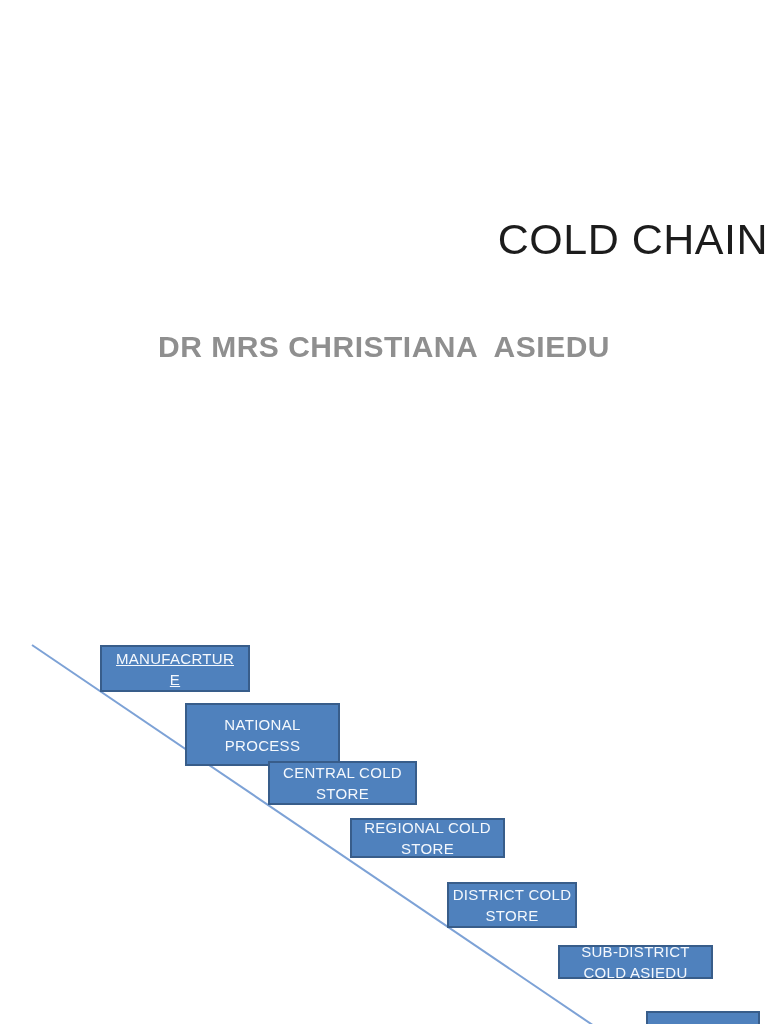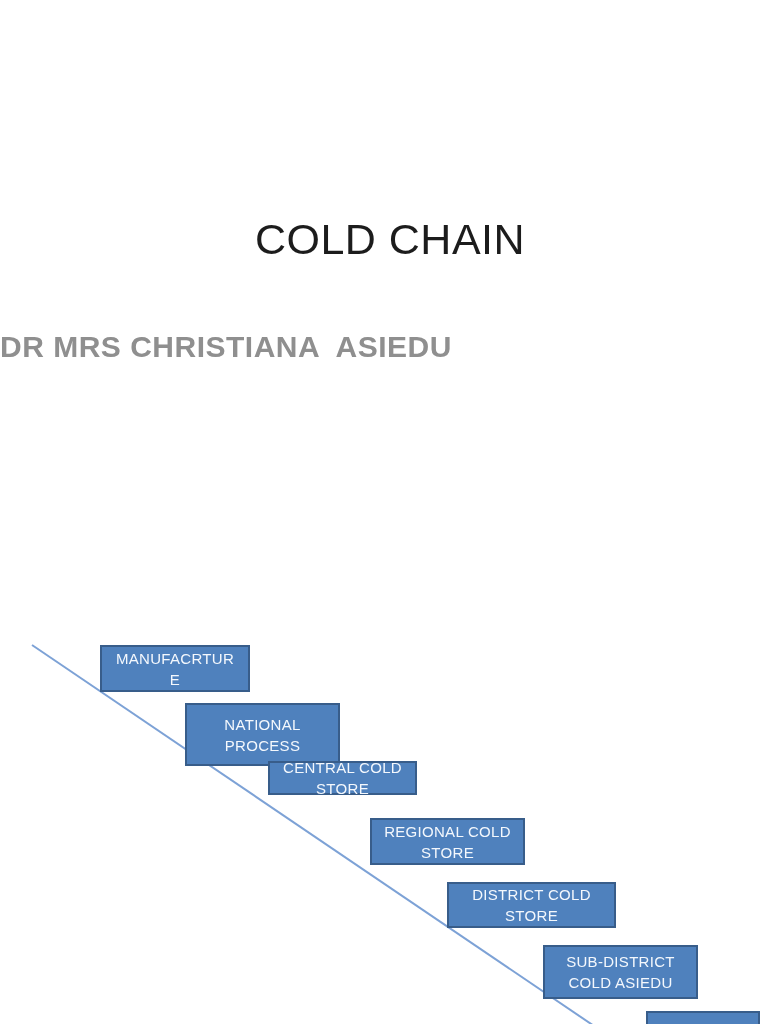--- a/index.html
+++ b/index.html
@@ -12,34 +12,35 @@
     position: relative;
     width: 768px;
     height: 1024px;
     background: #ffffff;
     overflow: hidden;
   }
   .slide-title {
     position: absolute;
     left: 12px;
     right: 0;
-    text-align: center;
+    text-align: right;
     color: #1c1c1c;
     font-weight: 400;
     letter-spacing: 0.5px;
   }
   #slide1-title {
     top: 215px;
     font-size: 43px;
   }
   #slide1-subtitle {
     position: absolute;
     left: 0;
     right: 0;
     top: 330px;
+    text-align: center;
     color: #8f8f8f;
     font-size: 30px;
     font-weight: 700;
     letter-spacing: 0.5px;
     white-space: pre;
   }
   #slide2-title {
     top: 586px;
     font-size: 41px;
   }
@@ -61,26 +62,26 @@
     line-height: 21px;
     text-align: center;
     display: flex;
     flex-direction: column;
     justify-content: center;
     align-items: center;
     letter-spacing: 0.3px;
   }
   .cbox span { display: block; white-space: nowrap; }
   
-  #box-0 { left: 100px; top: 645px; width: 150px; height: 47px; }
+  #box-0 { left: 100px; top: 645px; width: 150px; height: 47px; text-decoration: underline; }
   #box-1 { left: 185px; top: 703px; width: 155px; height: 63px; }
-  #box-2 { left: 268px; top: 761px; width: 149px; height: 34px; }
-  #box-3 { left: 370px; top: 818px; width: 155px; height: 47px; }
-  #box-4 { left: 447px; top: 882px; width: 169px; height: 46px; }
-  #box-5 { left: 543px; top: 945px; width: 155px; height: 54px; text-align: center; }
+  #box-2 { left: 268px; top: 761px; width: 149px; height: 44px; }
+  #box-3 { left: 350px; top: 818px; width: 155px; height: 40px; }
+  #box-4 { left: 447px; top: 882px; width: 130px; height: 46px; }
+  #box-5 { left: 558px; top: 945px; width: 155px; height: 34px; text-align: center; }
   #box-6 { left: 646px; top: 1011px; width: 114px; height: 47px; }
 </style>
 </head>
 <body>
 
 <div class="canvas">
 
   <div class="slide-title" id="slide1-title">COLD CHAIN</div>
 
   <div id="slide1-subtitle">DR MRS CHRISTIANA  ASIEDU</div>

